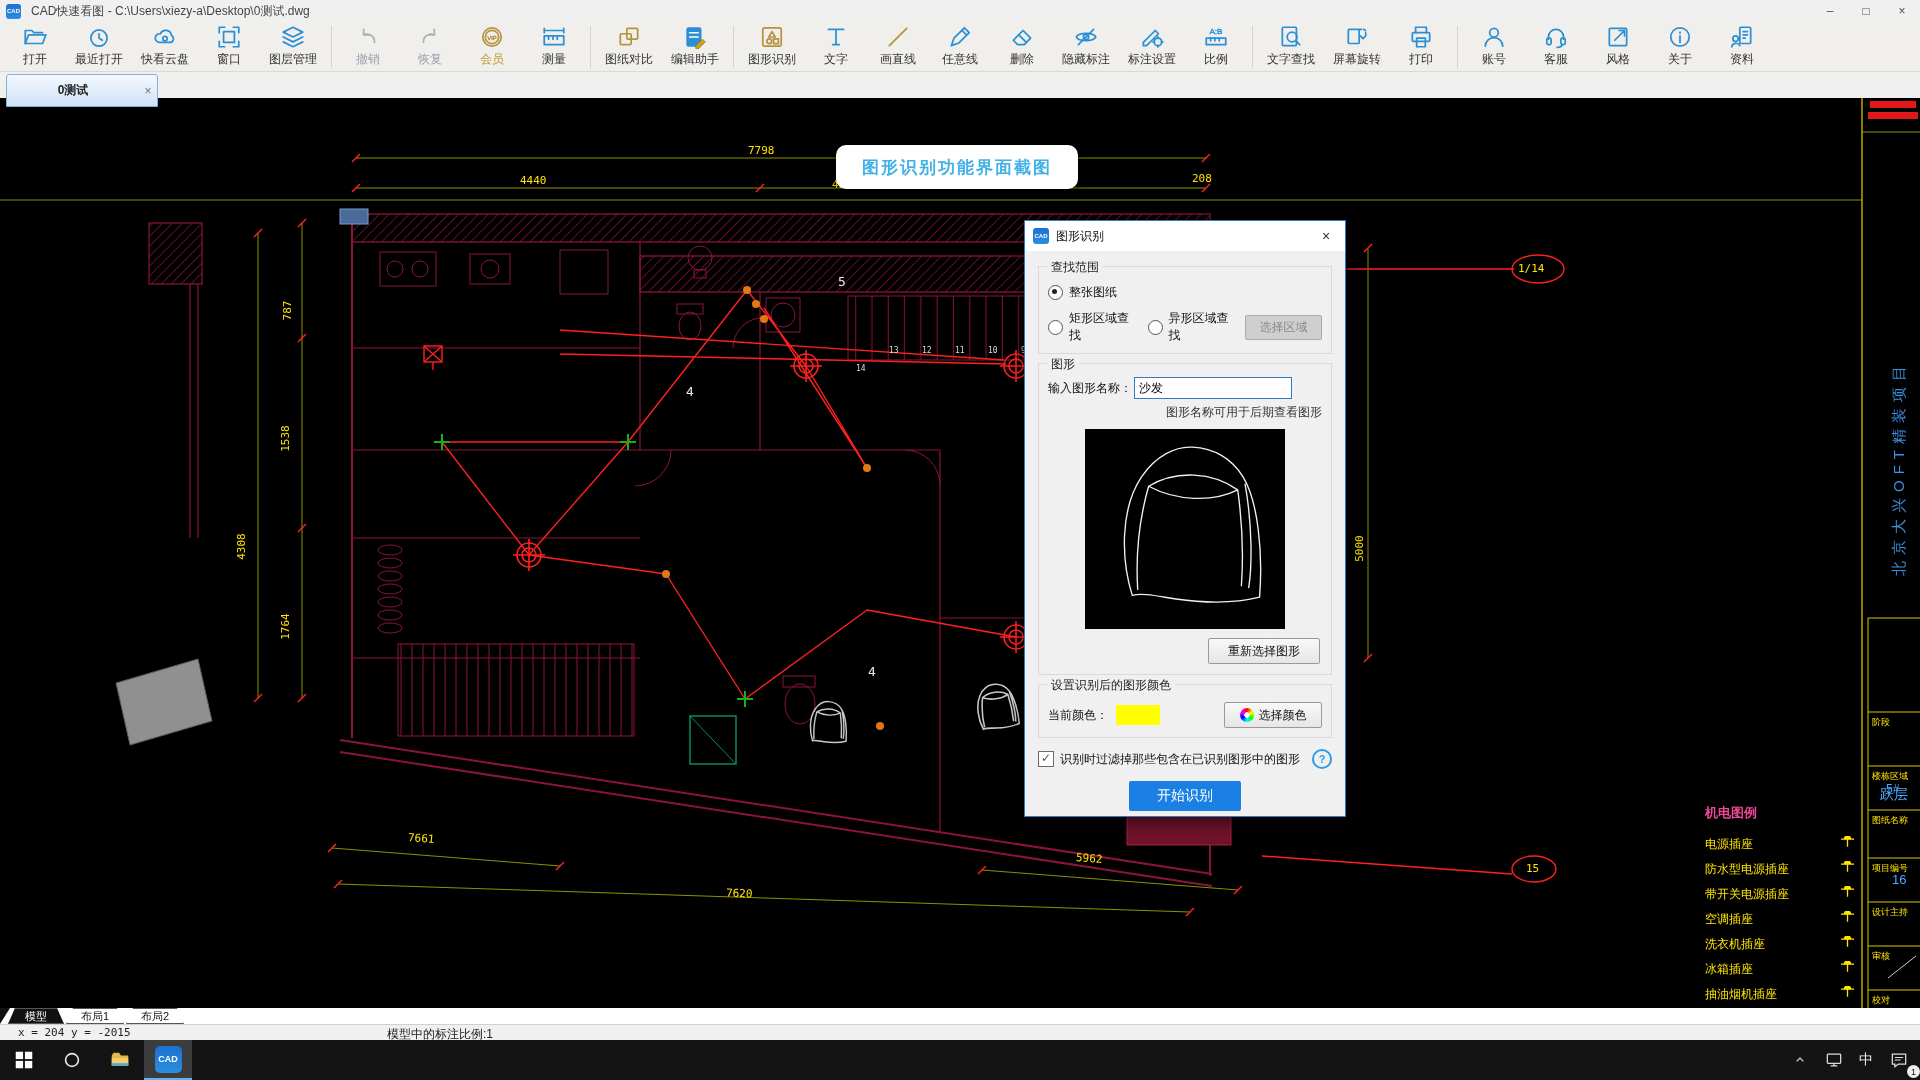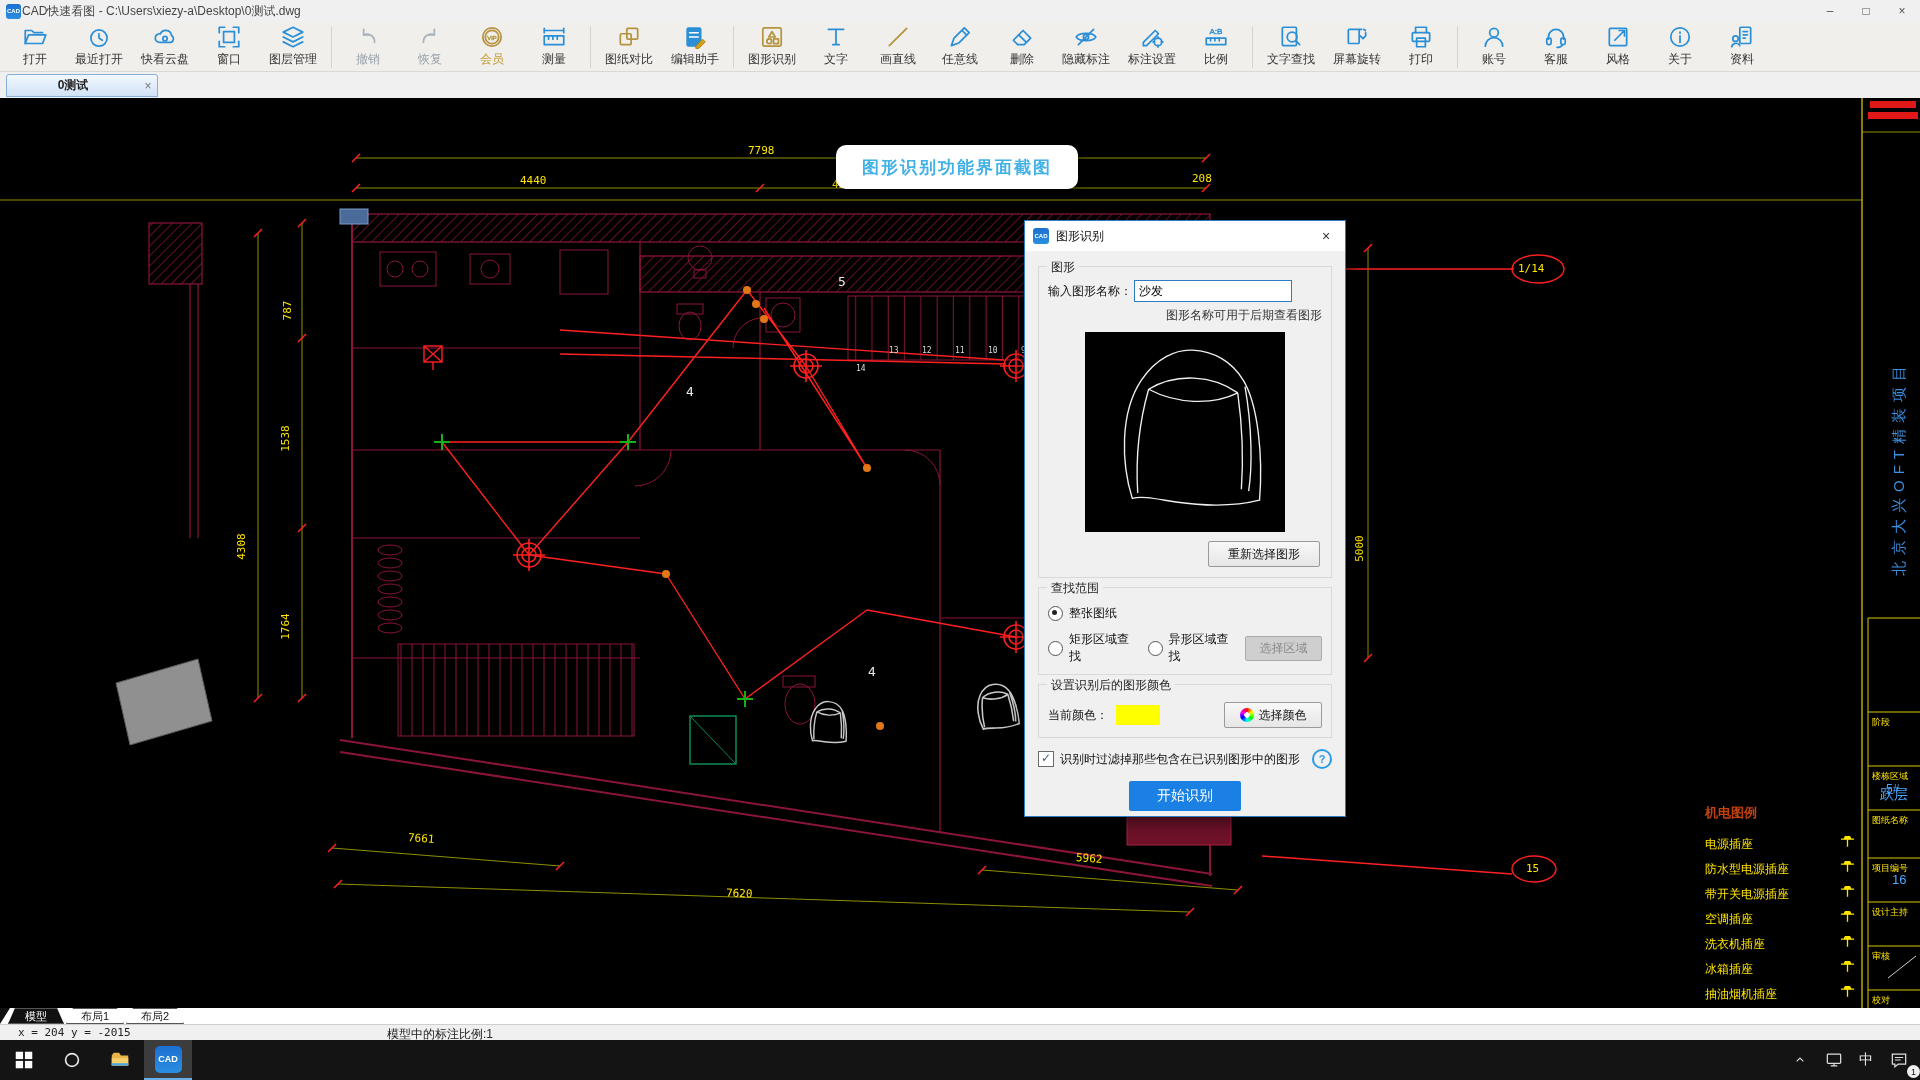--- a/index.html
+++ b/index.html
@@ -5,49 +5,49 @@
   html,body{margin:0;padding:0;width:1920px;height:1080px;overflow:hidden;
     font-family:"Liberation Sans","DejaVu Sans",sans-serif;background:#000;position:relative;}
   .abs{position:absolute;}
   
   #titlebar{left:0;top:0;width:1920px;height:22px;background:#f0f0f0;display:flex;align-items:center;z-index:40;}
   .cadtile{display:inline-flex;align-items:center;justify-content:center;background:linear-gradient(#1d6fd0,#2a8fe0);
     color:#fff;font-weight:bold;border-radius:3px;font-size:6px;letter-spacing:0;}
   .s15{width:15px;height:15px;margin-left:6px;}
   .s16{width:16px;height:16px;font-size:6px;}
   .s26{width:27px;height:27px;font-size:9px;border-radius:5px;}
-  #titlebar .title-text{font-size:12px;color:#444;margin-left:1px;}
+  #titlebar .title-text{font-size:12px;color:#444;margin-left:10px;}
   .winbtns{margin-left:auto;display:flex;}
   .winbtn{width:36px;height:22px;display:flex;align-items:center;justify-content:center;color:#555;font-size:12px;}
   
   #toolbar{left:0;top:22px;width:1920px;height:50px;background:#f1efec;border-bottom:1px solid #dcd8d3;
     display:flex;align-items:center;padding-left:4px;box-sizing:border-box;z-index:40;}
   .tb-item{display:flex;flex-direction:column;align-items:center;justify-content:center;min-width:44px;
     padding:1px 9px 2px;gap:1px;}
   .tb-label{font-size:12px;color:#333;white-space:nowrap;}
   .tb-ico{width:26px;height:26px;display:block;}
   .tb-ico svg{width:26px;height:26px;display:block;}
   .c-blue{color:#2a8fd6;} .c-gold{color:#b5933f;} .c-gray{color:#a8b2ba;}
   .tb-item.disabled .tb-label{color:#9aa4ac;}
   .tb-item.goldlabel .tb-label{color:#c09a2e;}
   .tb-sep{width:1px;height:42px;background:#d6d2cc;margin:0 5px;}
   
   #doctabs{left:0;top:72px;width:1920px;height:26px;background:#f0f0f0;z-index:40;}
-  .doctab{position:absolute;left:6px;top:2px;width:152px;height:23px;background:linear-gradient(#f3f8fe,#cfe2f6);
+  .doctab{position:absolute;left:6px;top:2px;width:152px;height:33px;background:linear-gradient(#f3f8fe,#cfe2f6);
     border:1px solid #86aed6;border-radius:3px 3px 0 0;display:flex;align-items:center;box-sizing:border-box;}
   .doctab .dt-label{flex:1;text-align:center;font-size:12px;font-weight:bold;color:#222;}
   .doctab .dt-close{width:18px;color:#777;font-size:12px;text-align:center;}
   
   #canvas{left:0;top:98px;width:1920px;height:910px;background:#000;overflow:hidden;z-index:1;}
   #canvas svg.plan{position:absolute;left:0;top:0;}
   .dim{position:absolute;color:#ffe400;font:11px "DejaVu Sans Mono",monospace;white-space:nowrap;transform-origin:center;}
   .rot90{transform:rotate(-90deg);}
   .wlabel{position:absolute;color:#e8e8e8;font:13px "DejaVu Sans Mono",monospace;}
   .bubble-txt{position:absolute;color:#ffe400;font:11px "DejaVu Sans Mono",monospace;}
-  .legend-title{position:absolute;left:1705px;top:706px;color:#c2410c;font-size:13px;font-weight:bold;white-space:nowrap;}
+  .legend-title{position:absolute;left:1705px;top:706px;color:#ec4899;font-size:13px;font-weight:bold;white-space:nowrap;}
   .legend-row{position:absolute;left:1705px;width:150px;display:flex;justify-content:space-between;align-items:flex-start;
     color:#ffe400;font-size:12px;white-space:nowrap;}
   .legend-sym svg{width:15px;height:12px;display:block;}
   .tb-cell-label{position:absolute;color:#ffe400;font-size:9px;white-space:nowrap;}
   .tb-cell-value{position:absolute;color:#4da6ff;white-space:nowrap;}
   .stairnum{position:absolute;color:#ddd;font:8px "DejaVu Sans Mono",monospace;}
   #project-vert{position:absolute;left:1670px;top:360px;width:460px;height:20px;transform:rotate(-90deg);
     transform-origin:center;color:#3d8fe0;font-size:15px;letter-spacing:6px;text-align:center;white-space:nowrap;}
   
   #banner{left:836px;top:145px;width:242px;height:44px;background:#fff;border-radius:10px;z-index:5;
@@ -624,47 +624,47 @@
 <div id="banner" class="abs">图形识别功能界面截图</div>
 
 <div id="dialog" class="abs">
   <div class="dlg-title">
     <span class="cadtile s16">CAD</span>
     <span class="dlg-title-text">图形识别</span>
     <span class="dlg-close">×</span>
   </div>
   <div class="dlg-body">
     <div class="grp">
-      <span class="grp-label">图形</span>
-      <div class="name-row">
-        <span>输入图形名称：</span>
-        <input class="name-input" value="沙发" style="">
-      </div>
-      <div class="hint">图形名称可用于后期查看图形</div>
-      <div class="preview">
-        <svg viewBox="0 0 220 210">
-          <use href="#sofa" stroke="#f0f0f0" stroke-width="1.5" fill="none"></use>
-        </svg>
-      </div>
-      <button class="btn reselect">重新选择图形</button>
-    </div>
-
-    <div class="grp">
       <span class="grp-label">查找范围</span>
       <div class="r-row">
         <span class="radio checked"></span>
         <span>整张图纸</span>
       </div>
       <div class="r-row">
         <span class="radio"></span>
         <span>矩形区域查找</span>
         <span class="radio" style="margin-left:6px"></span>
         <span>异形区域查找</span>
         <button class="btn sel-area">选择区域</button>
       </div>
+    </div>
+
+    <div class="grp">
+      <span class="grp-label">图形</span>
+      <div class="name-row">
+        <span>输入图形名称：</span>
+        <input class="name-input" value="沙发" style="">
+      </div>
+      <div class="hint">图形名称可用于后期查看图形</div>
+      <div class="preview">
+        <svg viewBox="0 0 220 210">
+          <use href="#sofa" stroke="#f0f0f0" stroke-width="1.5" fill="none"></use>
+        </svg>
+      </div>
+      <button class="btn reselect">重新选择图形</button>
     </div>
 
     <div class="grp">
       <span class="grp-label">设置识别后的图形颜色</span>
       <div class="c-row">
         <span>当前颜色：</span>
         <span class="swatch" style="background: rgb(255, 255, 0);"></span>
         <button class="btn pickbtn">
           <span class="wheel"></span>
           <span>选择颜色</span>

